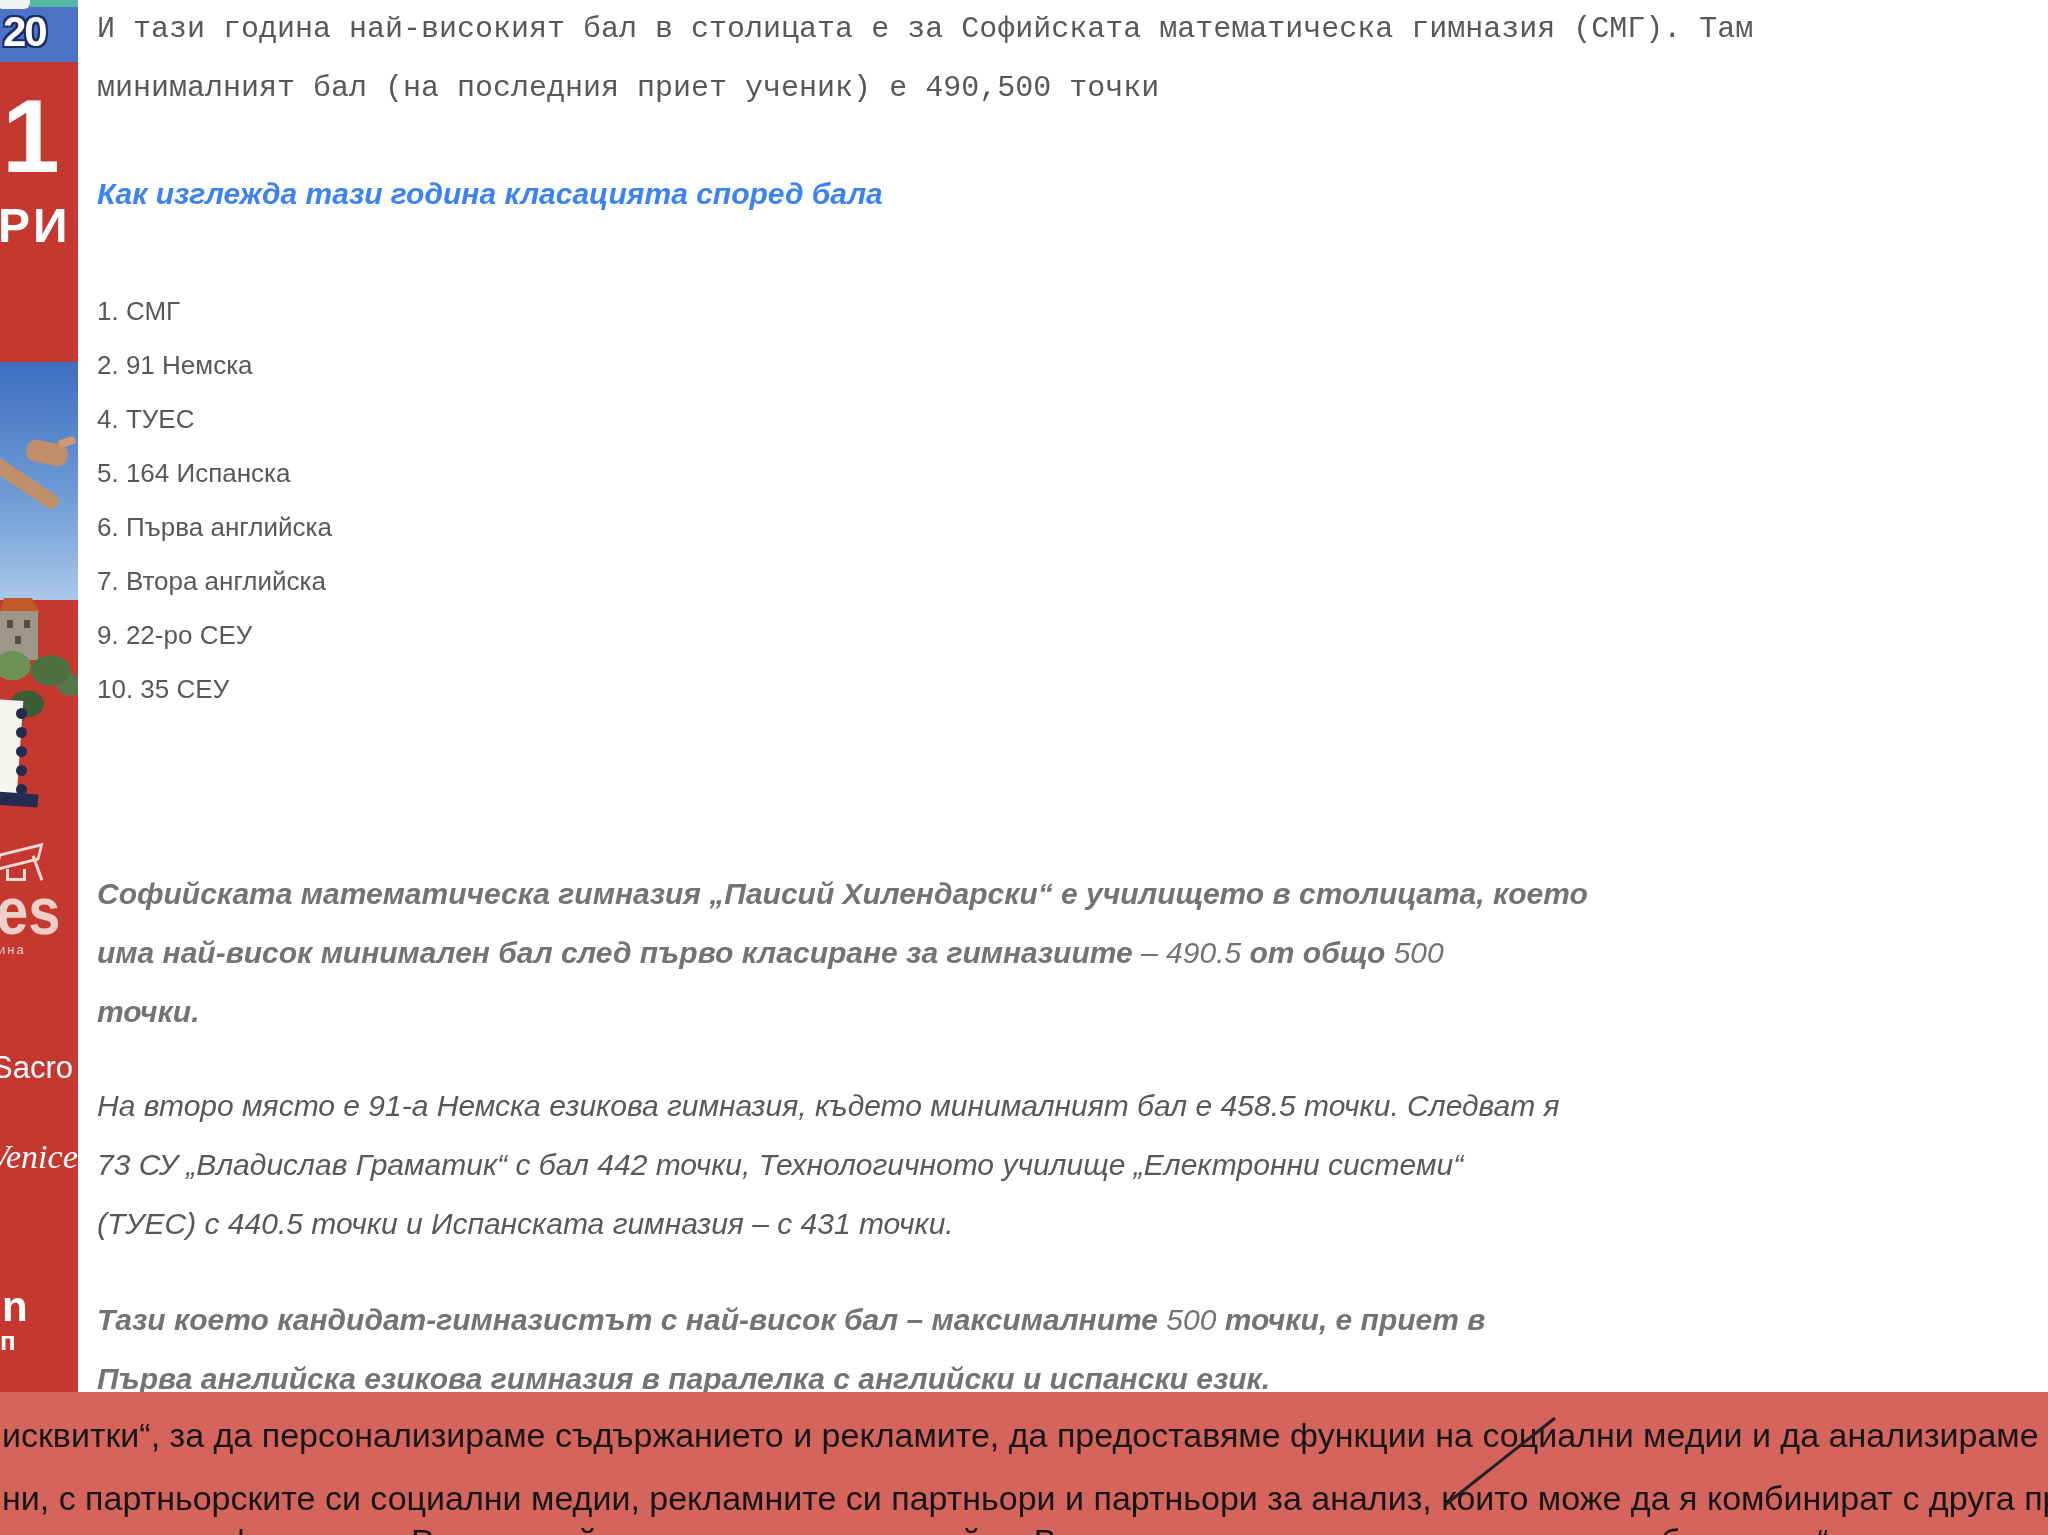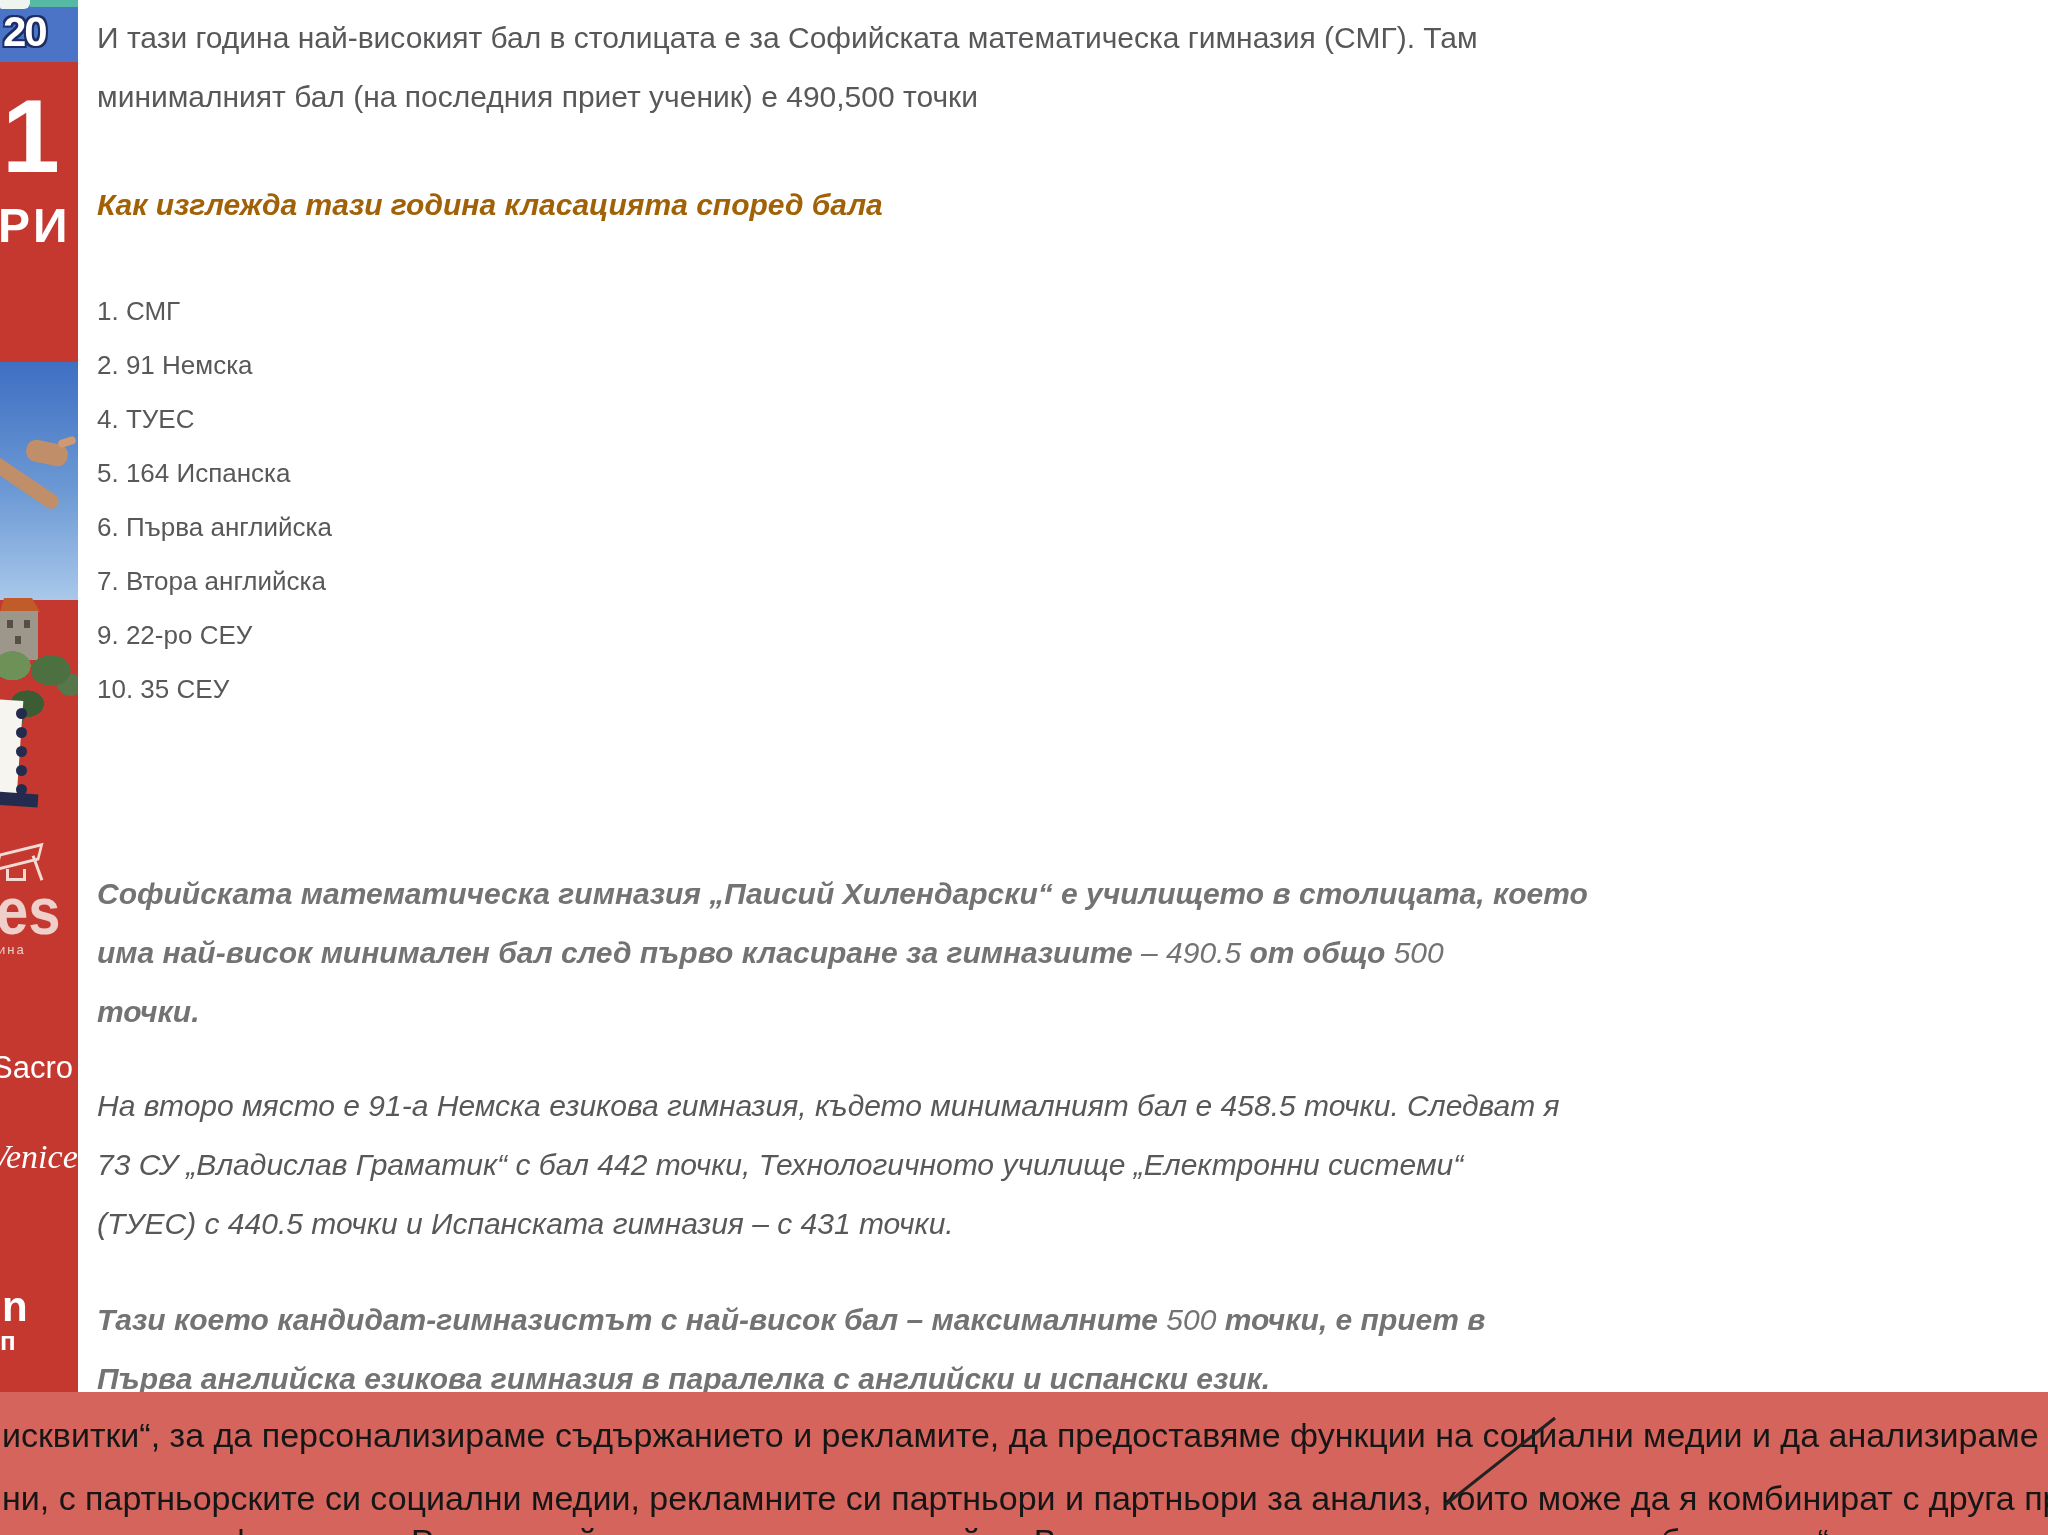--- a/index.html
+++ b/index.html
@@ -62,23 +62,23 @@
   .sb-sacro { position:absolute; top:1050px; left:-8px; font-size:31px; color:#ffffff; }
   .sb-venice { position:absolute; top:1138px; left:-11px; font-size:34px; color:#ffffff;
                font-family:"Liberation Serif", serif; font-style:italic; }
   .sb-n { position:absolute; top:1283px; left:2px; font-size:42px; font-weight:bold; color:#ffffff; }
   .sb-p2 { position:absolute; top:1326px; left:0; font-size:26px; font-weight:bold; color:#ffffff; }
 
   
   .content { position:absolute; left:97px; top:0; width:1940px; color:#58585a; }
   .para { position:absolute; left:0; font-size:30px; line-height:59px; }
   .ln { white-space:nowrap; }
-  .p1 { top:8px; }
-  .heading { position:absolute; left:0; top:188px; font-size:30px; font-weight:bold;
-             font-style:italic; color:#a16207; white-space:nowrap; }
+  .p1 { top:0;font-family:Liberation Mono, monospace; }
+  .heading { position:absolute; left:0; top:177px; font-size:30px; font-weight:bold;
+             font-style:italic; color:#3b82f6; white-space:nowrap; }
   .ranking { position:absolute; left:0; top:284px; font-size:26px; line-height:54px; }
   .bp { font-weight:bold; font-style:italic; color:#737373; }
   .bp1 { top:864px; }
   .p2 { top:1076px;font-style:italic; }
   .bp2 { top:1290px; }
   .lt { font-weight:normal; font-style:italic; }
 
   
   .cookie-banner { position:absolute; left:0; top:1392px; width:2048px; height:200px;
                    background:#d5645c; overflow:hidden; z-index:5; }

